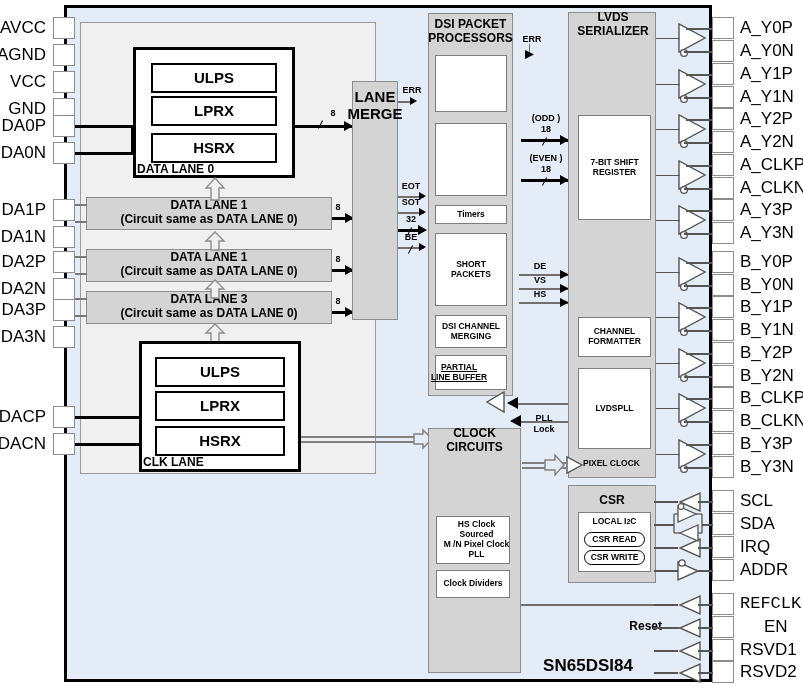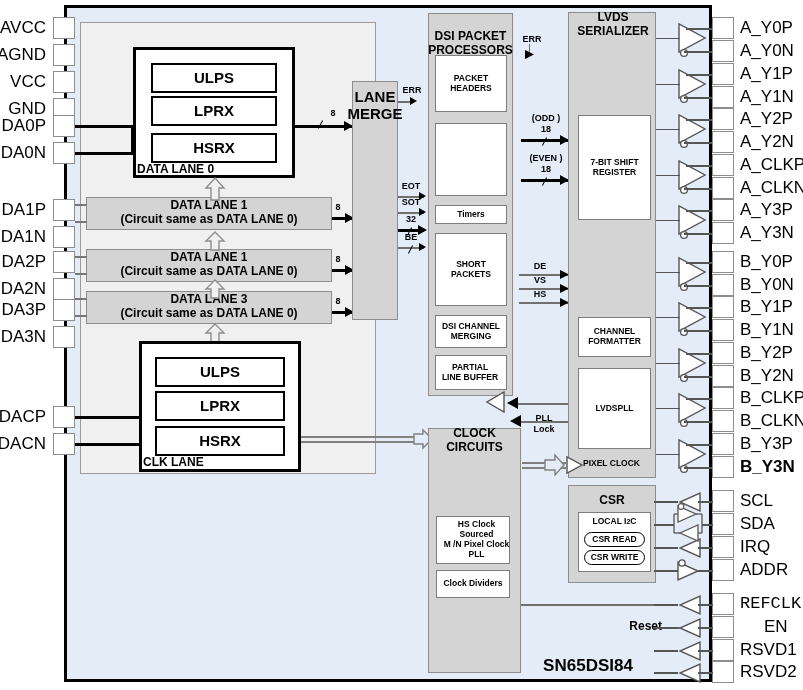--- a/index.html
+++ b/index.html
@@ -203,47 +203,43 @@
   <div class="arrow-r" style="left:418px;top:225px;"></div>
   <div class="slash" style="left:409px;top:227px;"></div>
   <div class="lbl t-sig" style="left:394px;top:213px;width:34px;height:12px;">32</div>
 
   <div class="w w-thin wh" style="left:398px;top:247px;width:26px;height:2px;"></div>
   <div class="arrow-r" style="left:419px;top:243px;border-left-width:7px;border-top-width:4px;border-bottom-width:4px;"></div>
   <div class="slash" style="left:410px;top:245px;"></div>
   <div class="lbl t-sig" style="left:394px;top:231px;width:34px;height:12px;">BE</div>
 
   <div class="abs box-gray" style="left:428px;top:13px;width:85px;height:383px;"></div>
-  <div class="lbl t-mid" style="left:428px;top:18px;width:85px;height:28px;flex-direction:column;margin-top:12px;">
+  <div class="lbl t-mid" style="left:428px;top:18px;width:85px;height:28px;flex-direction:column;">
     <span>DSI PACKET</span>
     <span>PROCESSORS</span>
   </div>
 
   <div class="abs box-white" style="left:435px;top:55px;width:72px;height:57px;"></div>
-  <div class="lbl t-xs" style="left:435px;top:55px;width:72px;height:57px;flex-direction:column;">
-    <span style="white-space:pre-line;">PACKET
-HEADERS</span>
-  </div>
 
   <div class="abs box-white" style="left:435px;top:123px;width:72px;height:73px;"></div>
 
   <div class="abs box-white" style="left:435px;top:205px;width:72px;height:19px;"></div>
   <div class="lbl t-xs" style="left:435px;top:205px;width:72px;height:19px;">Timers</div>
 
   <div class="abs box-white" style="left:435px;top:233px;width:72px;height:73px;"></div>
   <div class="lbl t-xs" style="left:435px;top:233px;width:72px;height:73px;">SHORT PACKETS</div>
 
   <div class="abs box-white" style="left:435px;top:315px;width:72px;height:33px;"></div>
   <div class="lbl t-xs" style="left:435px;top:315px;width:72px;height:33px;">
     <span style="white-space:pre-line;">DSI CHANNEL
 MERGING</span>
   </div>
 
   <div class="abs box-white" style="left:435px;top:355px;width:72px;height:35px;"></div>
-  <div class="lbl t-xs" style="left:434px;top:355px;width:72px;height:35px;">
+  <div class="lbl t-xs" style="left:423px;top:355px;width:72px;height:35px;text-decoration:underline;">
     <span style="white-space:pre-line;">PARTIAL
 LINE BUFFER</span>
   </div>
 
   <div class="w w-thin wv" style="left:529px;top:44px;height:12px;"></div>
   <svg class="abs" style="left:524px;top:50px;width:12px;height:10px;">
     <polygon points="1,0 1,9 10,4.5" fill="#000"></polygon>
   </svg>
   <div class="lbl t-sig" style="left:515px;top:33px;width:34px;height:12px;">ERR</div>
 
@@ -387,21 +383,21 @@
       <div class="lbl t-pin" style="left: 740px; top: 341px; width: 63px; height: 24px; justify-content: flex-start;">B_Y2P</div>
       <div class="abs pin" style="left: 712px; top: 365px;"></div>
       <div class="lbl t-pin" style="left: 740px; top: 364px; width: 63px; height: 24px; justify-content: flex-start;">B_Y2N</div>
       <div class="abs pin" style="left: 712px; top: 387px;"></div>
       <div class="lbl t-pin" style="left: 740px; top: 386px; width: 63px; height: 24px; justify-content: flex-start;">B_CLKP</div>
       <div class="abs pin" style="left: 712px; top: 410px;"></div>
       <div class="lbl t-pin" style="left: 740px; top: 409px; width: 63px; height: 24px; justify-content: flex-start;">B_CLKN</div>
       <div class="abs pin" style="left: 712px; top: 433px;"></div>
       <div class="lbl t-pin" style="left: 740px; top: 432px; width: 63px; height: 24px; justify-content: flex-start;">B_Y3P</div>
       <div class="abs pin" style="left: 712px; top: 456px;"></div>
-      <div class="lbl t-pin" style="left: 740px; top: 455px; width: 63px; height: 24px; justify-content: flex-start; font-weight: bold;">B_Y3N</div>
+      <div class="lbl t-pin" style="left: 740px; top: 455px; width: 63px; height: 24px; justify-content: flex-start;">B_Y3N</div>
       <div class="abs pin" style="left: 712px; top: 490px;"></div>
       <div class="lbl t-pin" style="left: 740px; top: 489px; width: 63px; height: 24px; justify-content: flex-start;">SCL</div>
       <div class="abs pin" style="left: 712px; top: 513px;"></div>
       <div class="lbl t-pin" style="left: 740px; top: 512px; width: 63px; height: 24px; justify-content: flex-start;">SDA</div>
       <div class="abs pin" style="left: 712px; top: 536px;"></div>
       <div class="lbl t-pin" style="left: 740px; top: 535px; width: 63px; height: 24px; justify-content: flex-start;">IRQ</div>
       <div class="abs pin" style="left: 712px; top: 559px;"></div>
       <div class="lbl t-pin" style="left: 740px; top: 558px; width: 63px; height: 24px; justify-content: flex-start;">ADDR</div>
       <div class="abs pin" style="left: 712px; top: 593px;"></div>
       <div class="lbl t-pin" style="left: 740px; top: 592px; width: 63px; height: 24px; justify-content: flex-start; font-family: Liberation Mono, monospace;">REFCLK</div>

